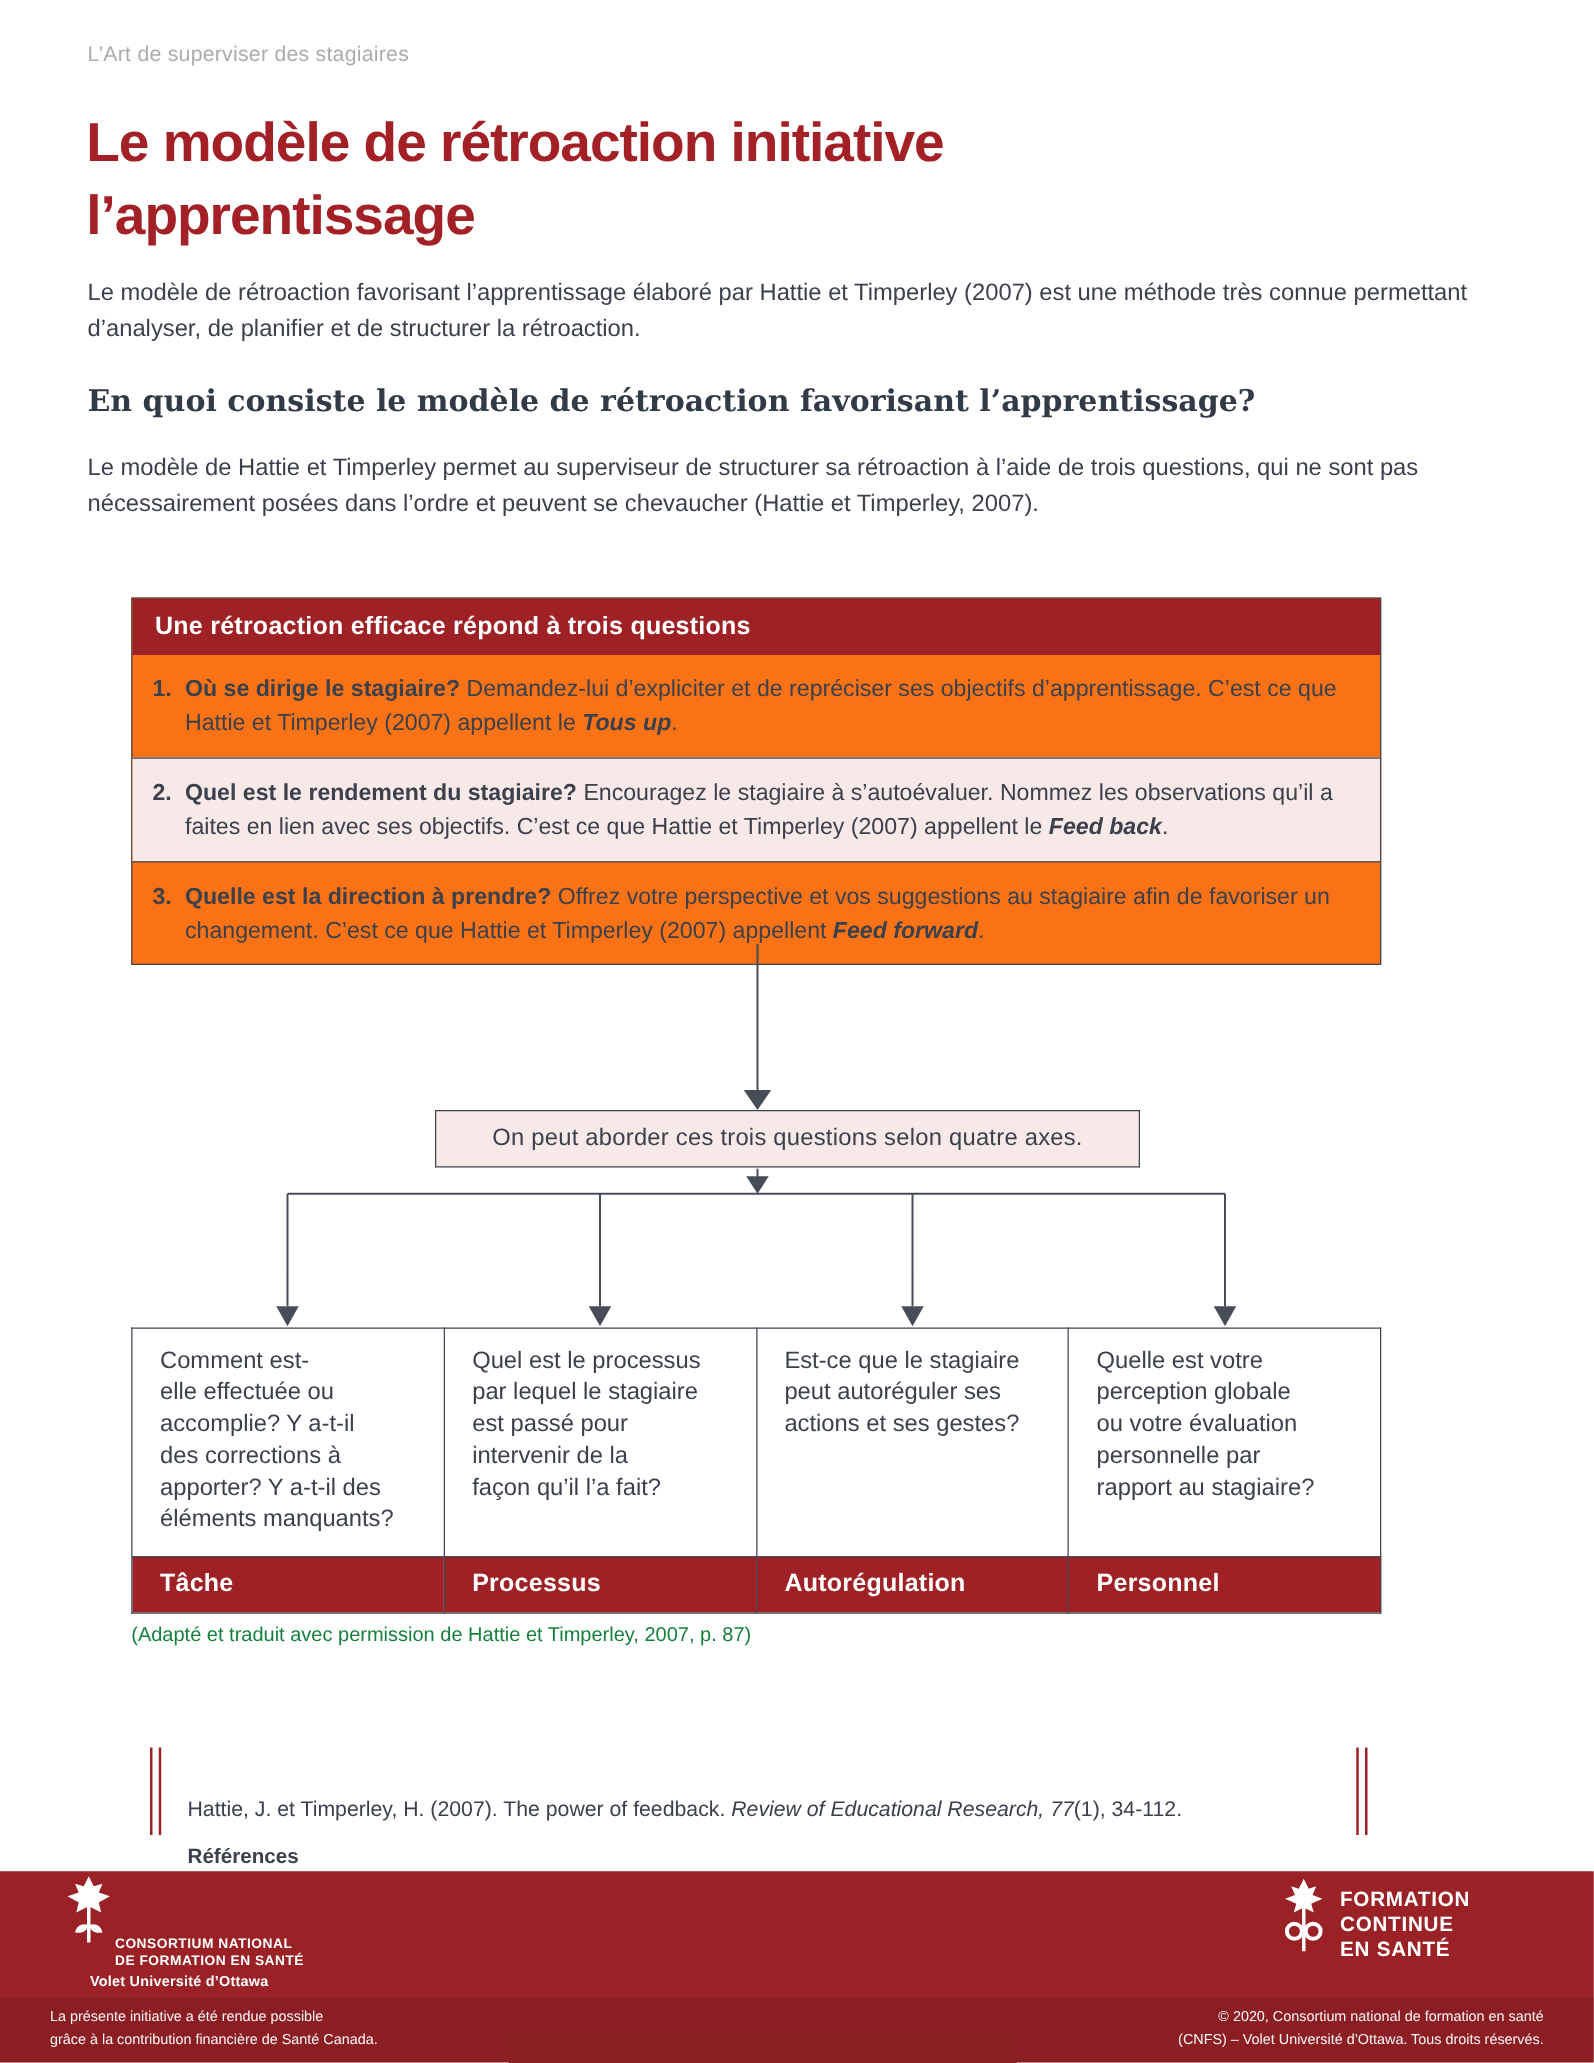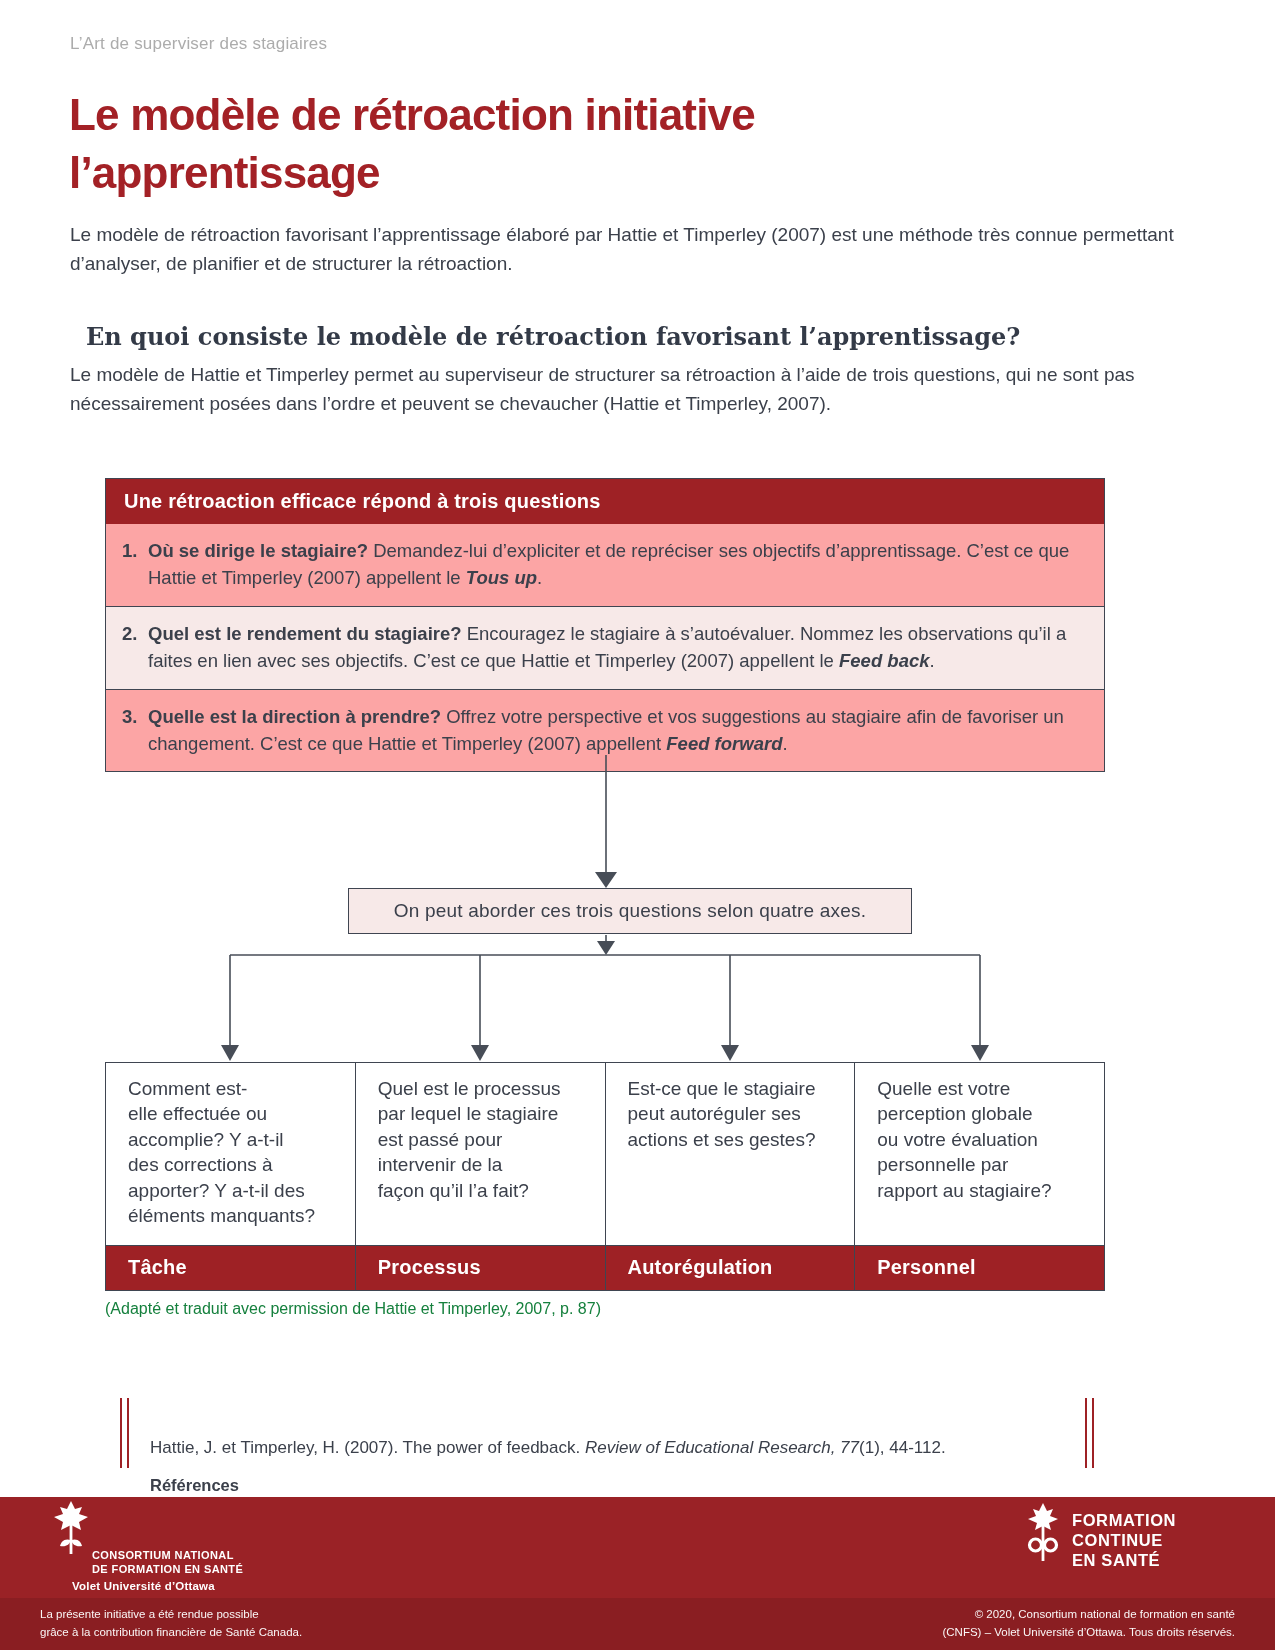--- a/index.html
+++ b/index.html
@@ -18,21 +18,21 @@
     color:#a32126;white-space:pre-line;
   }
   .intro{left:70px;top:220px;width:1145px;font-size:19px;line-height:1.55;}
   .section-heading{
     left:70px;top:306px;width:1100px;
     font-family:"DejaVu Serif", serif;font-weight:bold;font-size:24px;color:#333a47;
   }
   .section-paragraph{left:70px;top:360px;width:1148px;font-size:19px;line-height:1.55;}
 
   
-  .qbox{left:105px;top:478px;width:1000px;border:1.5px solid #3f4551;background:#fca5a5;box-sizing:border-box;}
+  .qbox{left:105px;top:478px;width:1000px;border:1.5px solid #3f4551;background:#f97316;box-sizing:border-box;}
   .qbox-header{background:#9e2125;color:#ffffff;font-weight:bold;font-size:20px;padding:11px 18px;letter-spacing:.2px;}
   .q-item{display:flex;padding:13px 22px 14px 16px;font-size:18.5px;line-height:1.48;}
   .q-item + .q-item{border-top:1.5px solid #3f4551;}
   .q-item.alt{background:#f7e9e8;}
   .q-num{font-weight:bold;width:26px;flex:0 0 26px;}
   .q-text b{font-weight:bold;}
   .q-text i{font-weight:bold;font-style:italic;}
 
   
   .note-box{
@@ -74,21 +74,21 @@
   .copyright-note{left:0;top:1606px;width:1235px;text-align:right;color:rgba(255,255,255,.96);font-size:11.5px;line-height:1.55;white-space:pre-line;}
 </style>
 </head>
 <body>
 
 <div class="abs eyebrow">L’Art de superviser des stagiaires</div>
 <h1 class="abs page-title" style="margin:0;">Le modèle de rétroaction initiative
 l’apprentissage</h1>
 <p class="abs intro" style="margin:0;">Le modèle de rétroaction favorisant l’apprentissage élaboré par Hattie et Timperley (2007) est une méthode très connue permettant d’analyser, de planifier et de structurer la rétroaction.</p>
 
-<h2 class="abs section-heading" style="margin:16px;">En quoi consiste le modèle de rétroaction favorisant l’apprentissage?</h2>
+<h2 class="abs section-heading" style="margin:0;">En quoi consiste le modèle de rétroaction favorisant l’apprentissage?</h2>
 <p class="abs section-paragraph" style="margin:0;">Le modèle de Hattie et Timperley permet au superviseur de structurer sa rétroaction à l’aide de trois questions, qui ne sont pas nécessairement posées dans l’ordre et peuvent se chevaucher (Hattie et Timperley, 2007).</p>
 
 <div class="abs qbox">
   <div class="qbox-header">Une rétroaction efficace répond à trois questions</div>
 
   <div class="q-item">
     <span class="q-num">1.</span>
     <span class="q-text"><b>Où se dirige le stagiaire?</b><span> Demandez-lui d’expliciter et de repréciser ses objectifs d’apprentissage. C’est ce que Hattie et Timperley (2007) appellent le </span><i>Tous up</i><span>.</span></span>
   </div>
 
@@ -157,21 +157,21 @@
     <th style="width:250px;">Personnel</th>
   </tr>
 </tbody>
   </table>
 
 <div class="abs caption">(Adapté et traduit avec permission de Hattie et Timperley, 2007, p. 87)</div>
 
 <div class="abs ref-rule left"></div>
 <div class="abs ref-rule right"></div>
 <div class="abs ref-heading">Références</div>
-<p class="abs ref-citation" style="margin:0;"><span>Hattie, J. et Timperley, H. (2007). The power of feedback. </span><i>Review of Educational Research, 77</i><span>(1), 44-112.</span></p>
+<p class="abs ref-citation" style="margin:0;"><span>Hattie, J. et Timperley, H. (2007). The power of feedback. </span><i>Review of Educational Research, 77</i><span>(1), 34-112.</span></p>
 
 <div class="abs footer-band"></div>
 <div class="abs footer-strip"></div>
 
 <svg class="abs cnfs-logo-icon" width="38" height="62" viewBox="0 0 38 62">
   <g fill="#ffffff">
     <polygon points="19,1 23,9 30,7 27,14 36,17 27,22 29,30 19,25 9,30 11,22 2,17 11,14 8,7 15,9"></polygon>
     <rect x="17.6" y="24" width="2.8" height="30"></rect>
     <path d="M18.8 40 C12 38 9 42 8 46 C14 47 17.5 45 18.8 40 Z"></path>
     <path d="M19.2 40 C26 38 29 42 30 46 C24 47 20.5 45 19.2 40 Z"></path>

